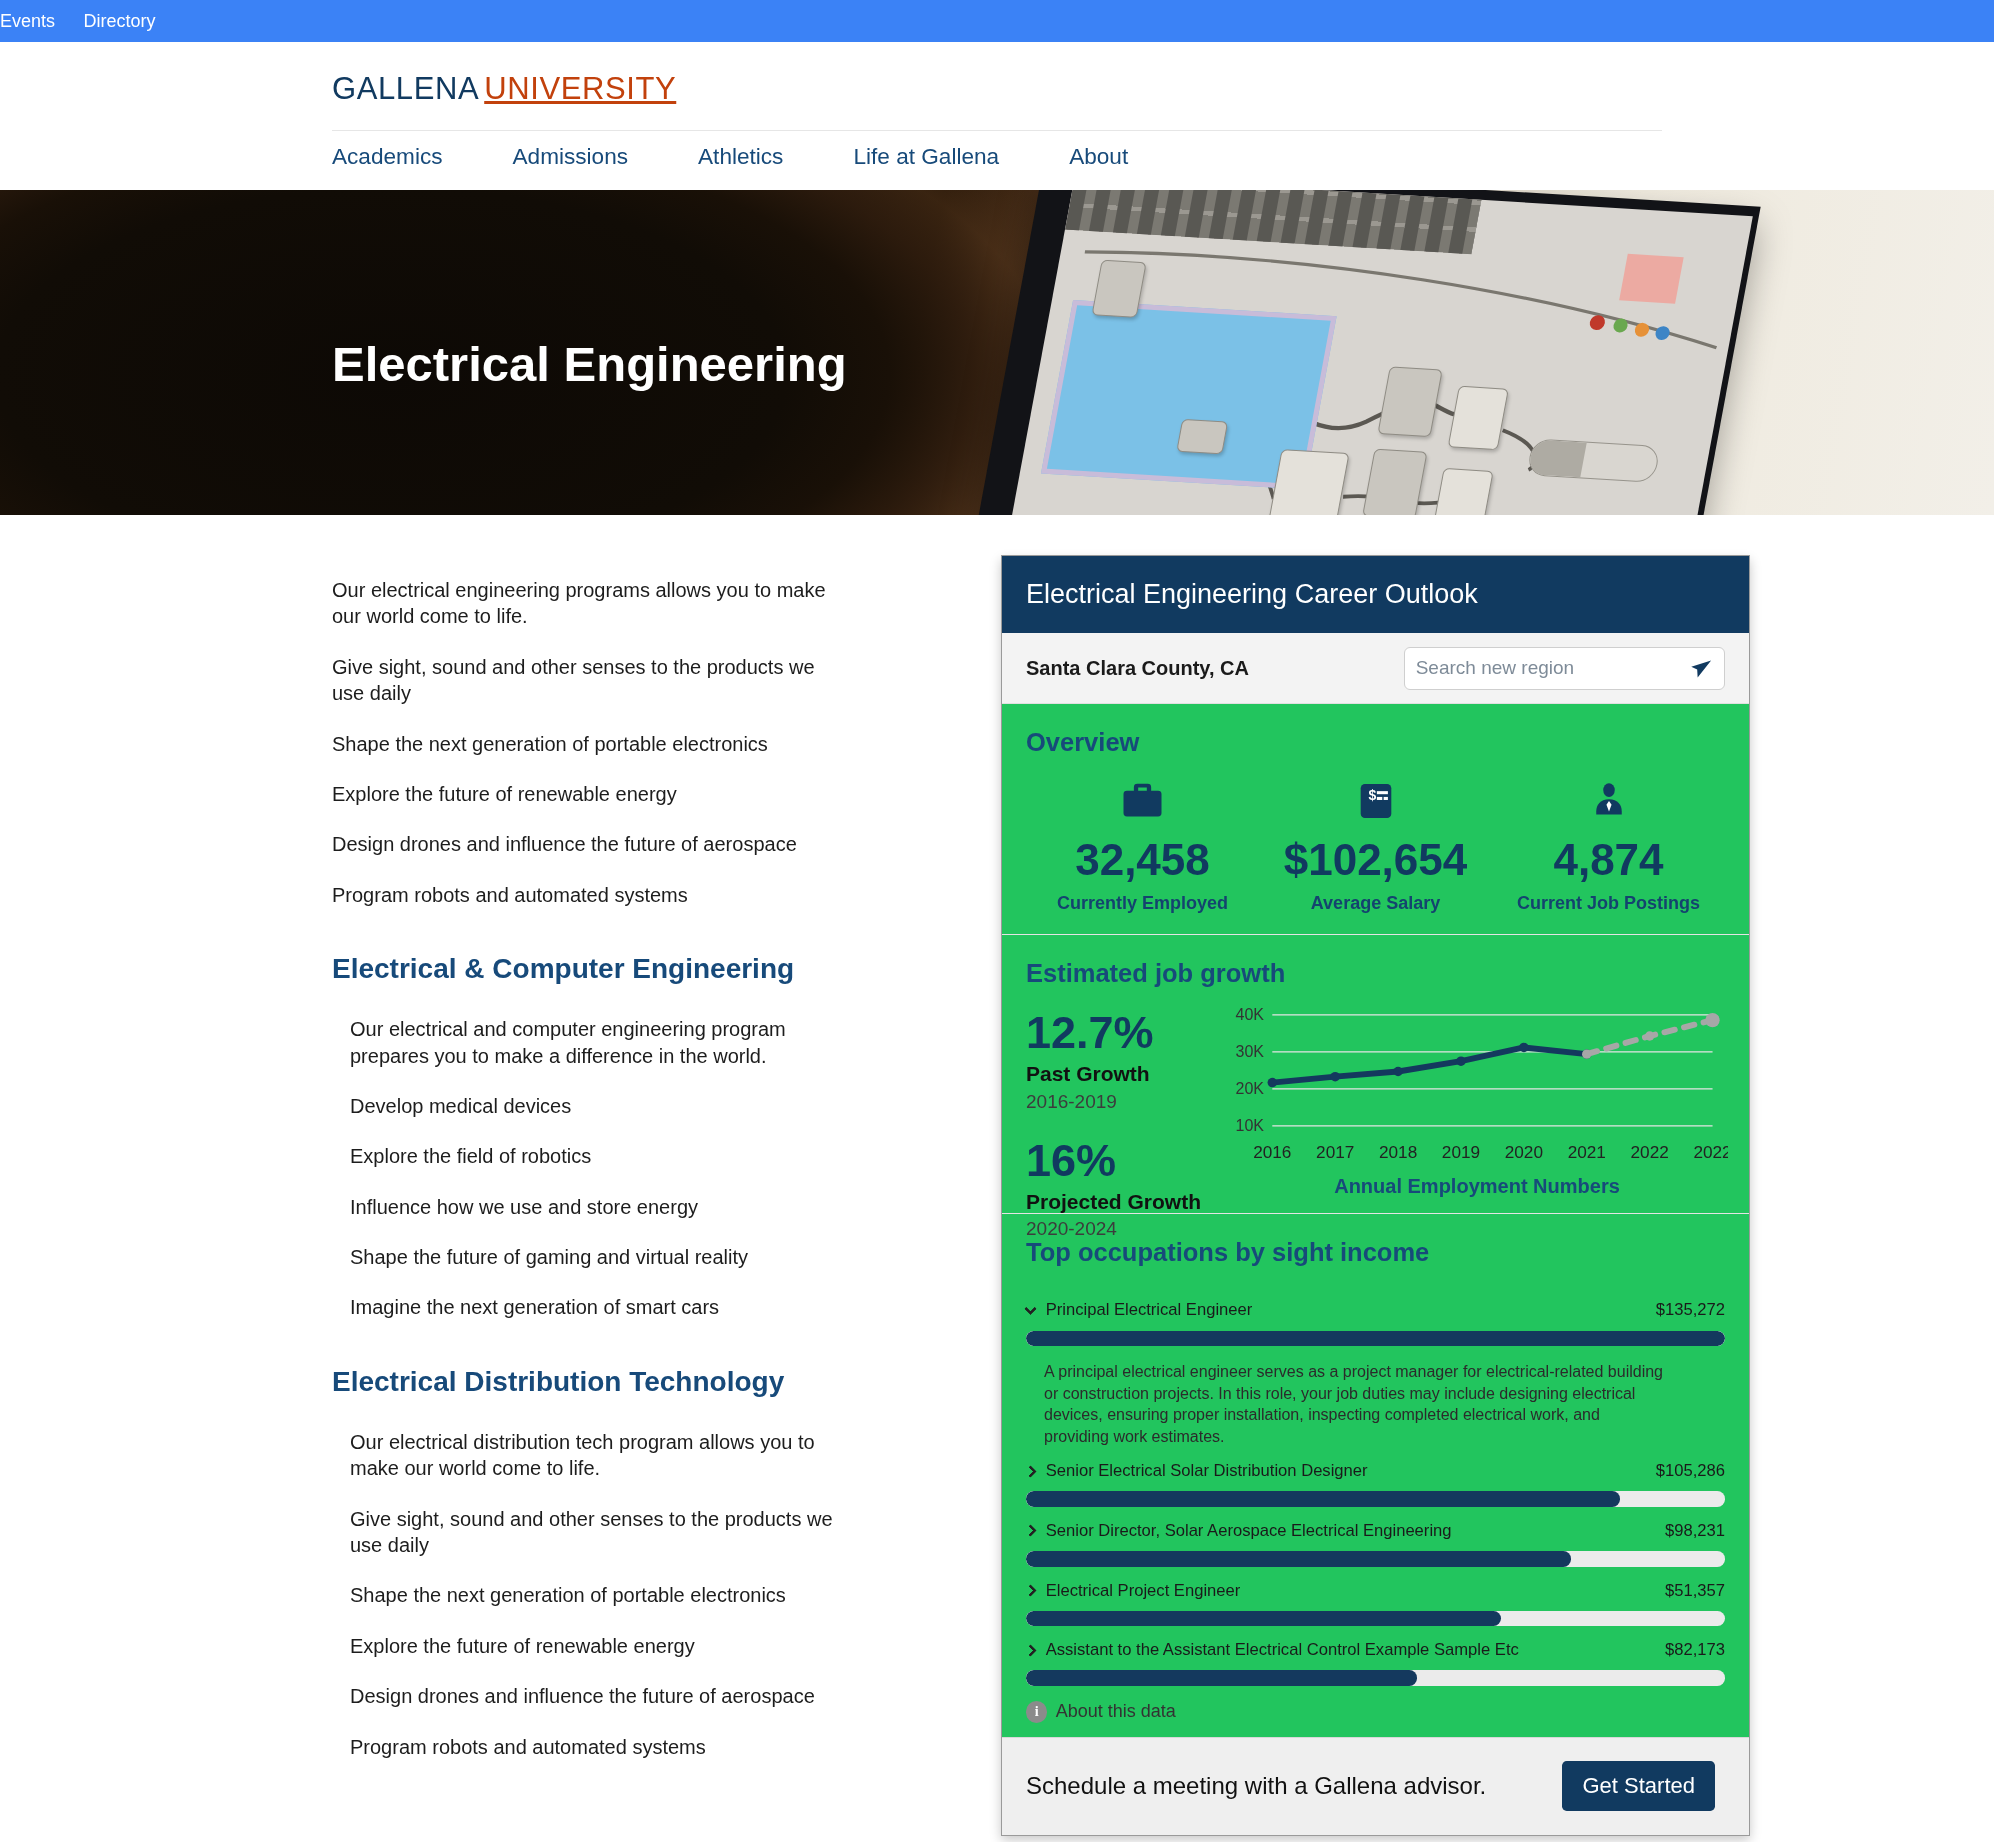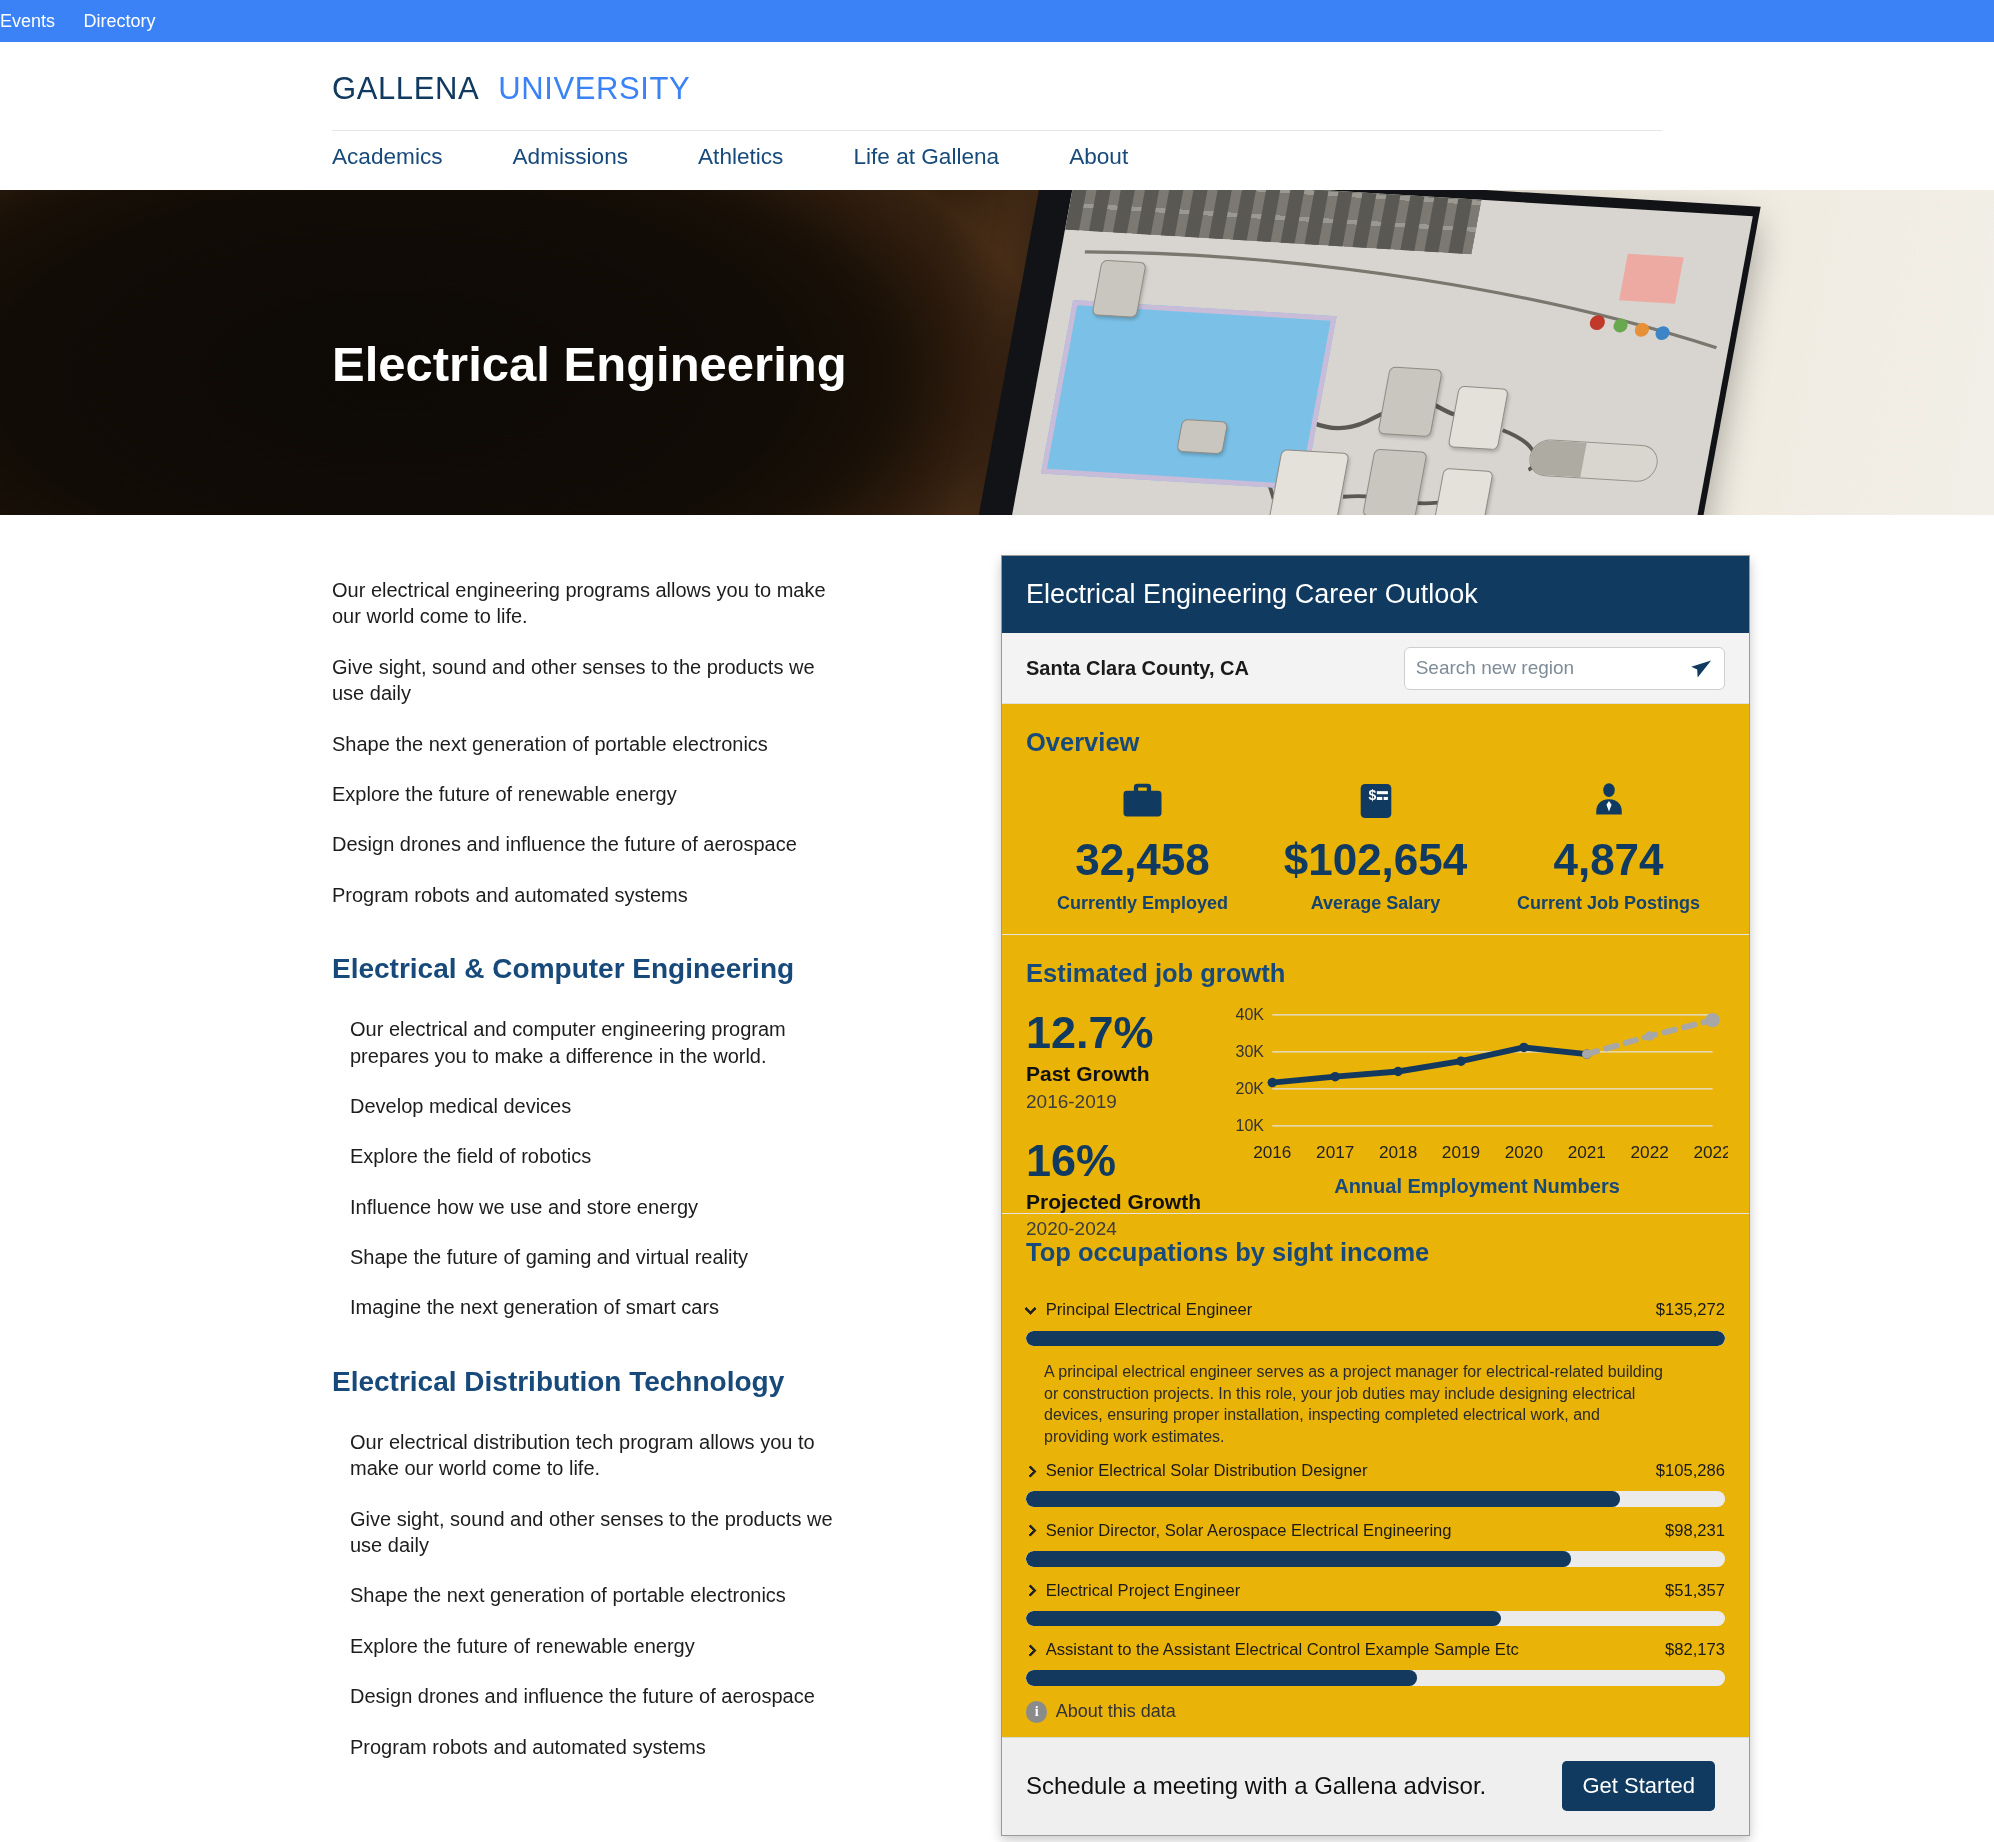--- a/index.html
+++ b/index.html
@@ -9,21 +9,21 @@
 
   
   .topbar { position: absolute; left:0; top:0; width:100%; height:42px;
     background:#3b82f6; display:flex; align-items:center; gap:28.5px; }
   .topbar a { color:#fff; font-size:18px; }
 
   
   .masthead { position:absolute; left:0; top:42px; width:100%; height:148px; background:#fff; }
   .logo { position:absolute; left:332px; top:28.5px; font-size:31px; color:#113A60; letter-spacing:0.6px; }
   .logo .lg-b { font-weight:400; }
-  .logo .lg-l { font-weight:300; margin-left:19px; color:#3b82f6; }
+  .logo .lg-l { font-weight:300; margin-left:5px; color:#c2410c;text-decoration:underline; }
   .mast-divider { position:absolute; left:332px; top:88px; width:1330px; height:1.2px; background:#e6e6e6; }
   .mainnav { position:absolute; left:332px; top:102px; display:flex; gap:70px; }
   .mainnav a { font-size:22.6px; color:#174A7A; }
 
   
   .hero { position:absolute; left:0; top:190px; width:100%; height:325px; overflow:hidden;
     background: linear-gradient(100deg,#140d07 0%,#170f08 34%,#241507 46%,#5a3a21 53%,
       #a98c6e 60%,#d9d0c0 68%,#efeade 80%,#f2efe8 100%); }
   .hero-head { position:absolute; left:-131px; top:-83px; width:1187px; height:582px;
     background: radial-gradient(ellipse at 44% 46%, #0d0905 0%, #110c06 42%, #191007 53%,
@@ -49,21 +49,21 @@
   .wires { position:absolute; left:0; top:0; width:100%; height:100%; }
   .hero h1 { position:absolute; left:332px; top:146px; font-size:49px; font-weight:700; color:#fff; }
 
   
   .left-col { position:absolute; left:332px; top:577px; width:503px; }
   .left-col p { font-size:20px; color:#1d1d1d; line-height:1.32; margin-bottom:24px; }
   .left-col h2 { font-size:28px; color:#174A7A; margin:45px 0 31px; }
   .left-col .indent p { margin-left:18px; }
 
   
-  .card { position:absolute; left:1001px; top:555px; width:749px; background:#eab308;
+  .card { position:absolute; left:1001px; top:555px; width:749px; background:#22c55e;
     border:1.2px solid #9a9a9a; box-shadow:0 4.7px 10.7px rgba(0,0,0,.22); }
   .card-header { height:77px; background:#113A60; display:flex; align-items:center; padding:0 24px; }
   .card-header .ttl { color:#fff; font-size:27px; }
   .loc-row { height:71px; background:#f3f3f3; border-bottom:1.2px solid #e0e0e0;
     display:flex; align-items:center; justify-content:space-between; padding:0 24px; }
   .loc { font-size:20px; font-weight:700; color:#1a1a1a; }
   .searchbox { width:321px; height:43px; background:#fff; border:1.2px solid #cfcfcf; border-radius:6px;
     display:flex; align-items:center; padding:0 10.7px; }
   .searchbox input { flex:1; border:none; outline:none; font-size:19px; color:#333;
     font-family:"Liberation Sans", sans-serif; background:transparent; }

